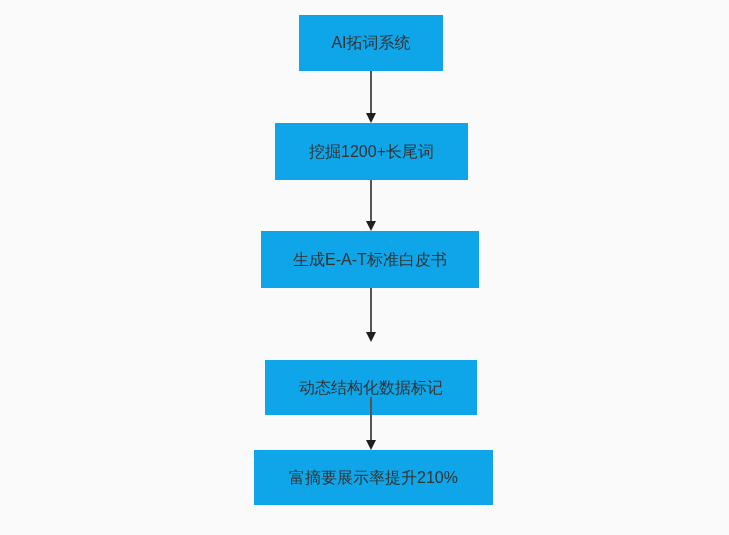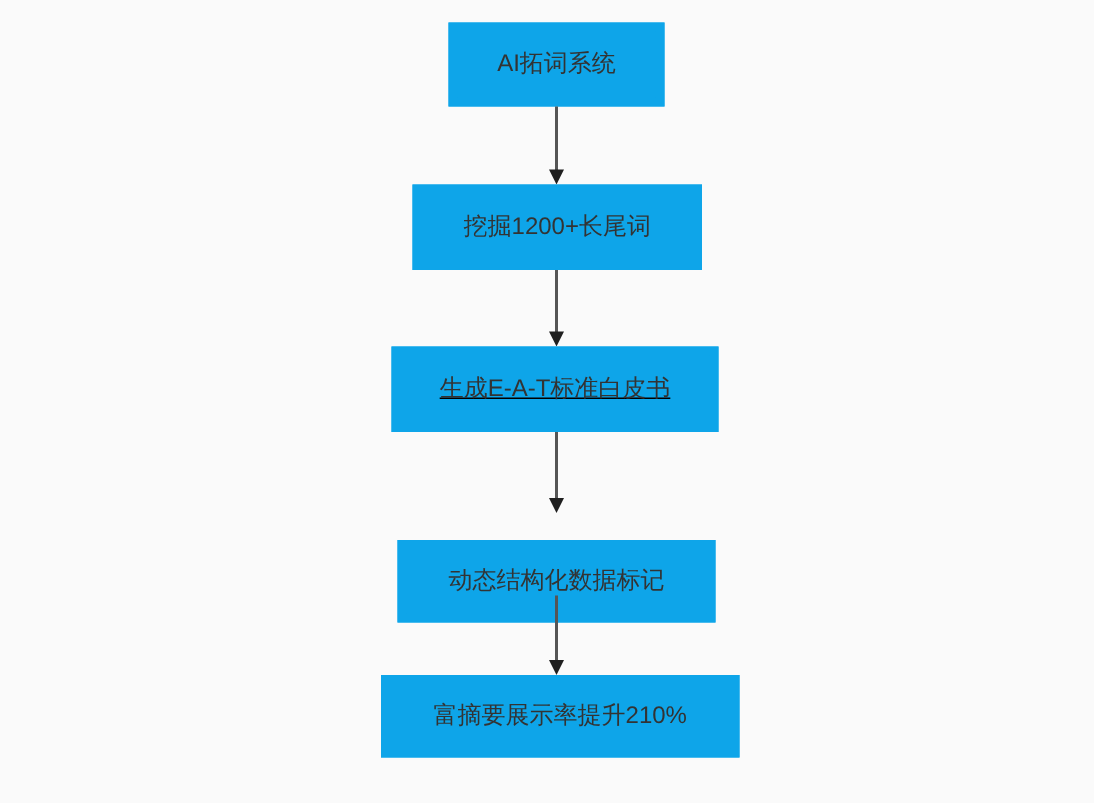--- a/index.html
+++ b/index.html
@@ -25,21 +25,21 @@
     justify-content: center;
   }
   .node-label {
     color: #333333;
     font-size: 16px;
     line-height: 1.2;
     white-space: nowrap;
   }
   .node-1 { left: 299px; top: 15px;  width: 144px; height: 56px; }
   .node-2 { left: 275px; top: 123px; width: 193px; height: 57px; }
-  .node-3 { left: 261px; top: 231px; width: 218px; height: 57px; text-decoration: underline; }
+  .node-3 { left: 261px; top: 231px; width: 218px; height: 57px; }
   .node-4 { left: 265px; top: 360px; width: 212px; height: 55px; }
   .node-5 { left: 254px; top: 450px; width: 239px; height: 55px; }
 
   .arrow { position: absolute; left: 361px; width: 20px; }
   .arrow-1 { top: 71px;  height: 52px; }
   .arrow-2 { top: 180px; height: 51px; }
   .arrow-3 { top: 288px; height: 54px; }
   .arrow-4 { top: 397px; height: 53px; }
   .arrow-line {
     position: absolute;

